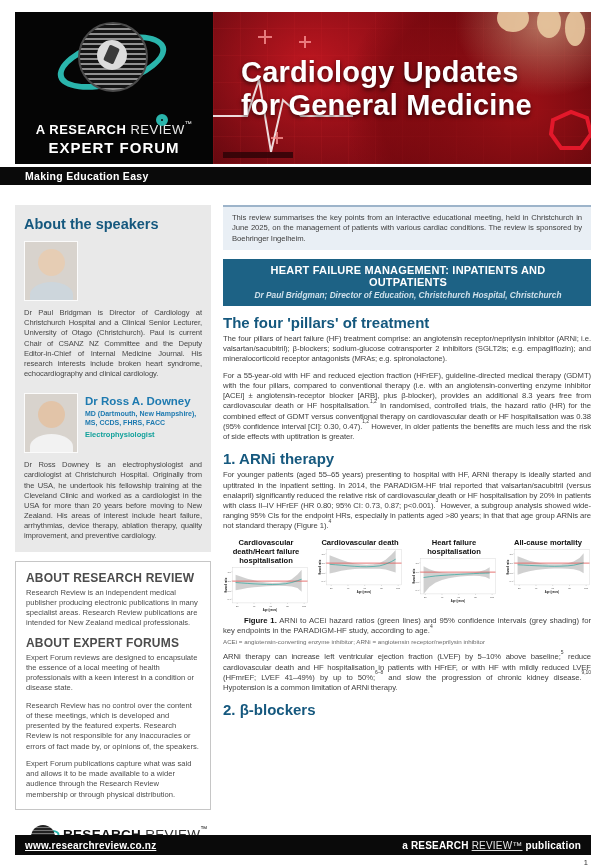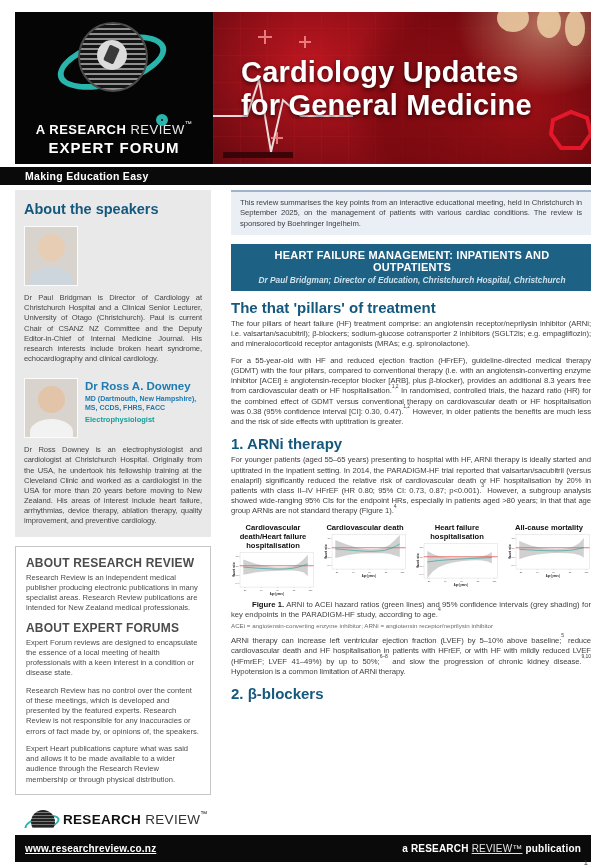--- a/index.html
+++ b/index.html
@@ -34,21 +34,21 @@
   }
   .hero .deco { position:absolute; inset:0; width:100%; height:100%; }
   .hero-title { position:absolute; left:28px; top:44px; color:#fff; font-size:29px; font-weight:bold; line-height:1.13;
       text-shadow:0 2px 4px rgba(0,0,0,.65); letter-spacing:.2px; }
 
   
   .tagbar { position:absolute; left:0; top:167px; width:591px; height:18px; background:#0a0a0a; color:#fff;
       font-size:10.5px; font-weight:bold; display:flex; align-items:center; padding-left:25px; letter-spacing:.3px; }
 
   
-  .cols { position:absolute; left:15px; top:190px; width:576px; height:638px; display:flex; gap:20px; overflow:hidden; }
+  .cols { position:absolute; left:15px; top:205px; width:576px; height:638px; display:flex; gap:12px; overflow:hidden; }
   .sidebar { width:196px; flex:none; }
   .main { flex:1; min-width:0; }
 
   
   .spk-box { background:#e9e9e9; padding:9px 9px 10px 9px; }
   .spk-head { color:#15587e; font-size:14.5px; font-weight:bold; margin:2px 0 9px 0; }
   .spk-top { display:flex; gap:7px; margin-bottom:7px; }
   .avatar { width:54px; height:60px; flex:none; position:relative; overflow:hidden; background:#d8d3cd; border:1px solid #fbfbfb; }
   .avatar::before { content:''; position:absolute; top:7px; left:13px; width:27px; height:27px; border-radius:50%; background:#e6cdb4; }
   .avatar::after { content:''; position:absolute; bottom:-7px; left:5px; width:43px; height:25px; border-radius:50% 50% 0 0; background:#cdd6dc; }
@@ -91,21 +91,21 @@
   .figure { margin:2px 0 4px 0; }
   .chart-grid { display:grid; grid-template-columns:1fr 1fr 1fr 1fr; column-gap:8px; row-gap:4px; }
   .chart-cell { }
   .chart-title { text-align:center; font-size:7.6px; font-weight:bold; color:#111; margin-bottom:1px; }
   .chart-cell svg { display:block; width:100%; height:auto; }
   .fig-cap { color:#3f3f3f; font-size:7.7px; line-height:1.3; margin-top:4px; text-align:justify; }
   .fig-cap b { color:#111;padding-left:21px; }
   .fig-fn { color:#6b6b6b; font-size:6.2px; margin-top:2px; margin-bottom:7px; }
 
   
-  .footbar { position:absolute; left:15px; top:835px; width:576px; height:27px; background:#0a0a0a; color:#fff;
+  .footbar { position:absolute; left:15px; top:835px; width:576px; height:20px; background:#0a0a0a; color:#fff;
       display:flex; align-items:center; justify-content:space-between; padding:0 10px; }
   .footbar .url { font-size:10px; font-weight:bold; text-decoration:underline; color:#fff; letter-spacing:.2px; }
   .footbar .pub { font-size:10px; letter-spacing:.2px; }
   .footbar .pub b { font-weight:bold; }
   .footbar .pub .thin { font-weight:normal; color:#e4e4e4;text-decoration:underline; }
   .pageno { position:absolute; right:18px; top:858px; font-size:7.5px; color:#333; }
 </style>
 </head>
 <body>
 
@@ -176,44 +176,44 @@
           <div class="spk-bio">Dr Ross Downey is an electrophysiologist and cardiologist at Christchurch Hospital. Originally from the USA, he undertook his fellowship training at the Cleveland Clinic and worked as a cardiologist in the USA for more than 20 years before moving to New Zealand. His areas of interest include heart failure, arrhythmias, device therapy, ablation therapy, quality improvement, and preventive cardiology.</div>
         </div>
       </div>
 
       <div class="about-box">
         <div class="about-h">ABOUT RESEARCH REVIEW</div>
         <div class="about-p">Research Review is an independent medical publisher producing electronic publications in many specialist areas. Research Review publications are intended for New Zealand medical professionals.</div>
         <div class="about-h">ABOUT EXPERT FORUMS</div>
         <div class="about-p">Expert Forum reviews are designed to encapsulate the essence of a local meeting of health professionals with a keen interest in a condition or disease state.</div>
         <div class="about-p">Research Review has no control over the content of these meetings, which is developed and presented by the featured experts. Research Review is not responsible for any inaccuracies or errors of fact made by, or opinions of, the speakers.</div>
-        <div class="about-p">Expert Heart publications capture what was said and allows it to be made available to a wider audience through the Research Review membership or through physical distribution.</div>
+        <div class="about-p">Expert Forum publications capture what was said and allows it to be made available to a wider audience through the Research Review membership or through physical distribution.</div>
       </div>
 
       <div class="rr-logo">
         <div class="mini-globe">
           <div class="ring"></div>
           <div class="sphere"></div>
         </div>
         <div class="rr-text">
           <div class="l1"><b>RESEARCH</b>&nbsp;<span class="thin">REVIEW</span><sup>™</sup></div>
           <div class="l2">Making Education Easy — Since 2006</div>
         </div>
       </div>
     </div>
 
     <div class="main">
-      <div class="intro">This review summarises the key points from an interactive educational meeting, held in Christchurch in September 2025, on the management of patients with various cardiac conditions. The review is sponsored by Boehringer Ingelheim.</div>
+      <div class="intro">This review summarises the key points from an interactive educational meeting, held in Christchurch in June 2025, on the management of patients with various cardiac conditions. The review is sponsored by Boehringer Ingelheim.</div>
 
       <div class="banner">
         <div class="banner-title">HEART FAILURE MANAGEMENT: INPATIENTS AND OUTPATIENTS</div>
         <div class="banner-sub">Dr Paul Bridgman; Director of Education, Christchurch Hospital, Christchurch</div>
       </div>
 
-      <h2 class="sec">The that 'pillars' of treatment</h2>
+      <h2 class="sec">The four 'pillars' of treatment</h2>
       <div class="para">The four pillars of heart failure (HF) treatment comprise: an angiotensin receptor/neprilysin inhibitor (ARNi; i.e. valsartan/sacubitril); β-blockers; sodium-glucose cotransporter 2 inhibitors (SGLT2is; e.g. empagliflozin); and mineralocorticoid receptor antagonists (MRAs; e.g. spironolactone).</div>
       <div class="para">For a 55-year-old with HF and reduced ejection fraction (HFrEF), guideline-directed medical therapy (GDMT) with the four pillars, compared to conventional therapy (i.e. with an angiotensin-converting enzyme inhibitor [ACEi] ± angiotensin-receptor blocker [ARB], plus β-blocker), provides an additional 8.3 years free from cardiovascular death or HF hospitalisation.<sup>1,2</sup> In randomised, controlled trials, the hazard ratio (HR) for the combined effect of GDMT versus conventional therapy on cardiovascular death or HF hospitalisation was 0.38 (95% confidence interval [CI]: 0.30, 0.47).<sup>1,2</sup> However, in older patients the benefits are much less and the risk of side effects with uptitration is greater.</div>
 
       <h2 class="sec">1. ARNi therapy</h2>
       <div class="para">For younger patients (aged 55–65 years) presenting to hospital with HF, ARNi therapy is ideally started and uptitrated in the inpatient setting. In 2014, the PARADIGM-HF trial reported that valsartan/sacubitril (versus enalapril) significantly reduced the relative risk of cardiovascular death or HF hospitalisation by 20% in patients with class II–IV HFrEF (HR 0.80; 95% CI: 0.73, 0.87; p&lt;0.001).<sup>3</sup> However, a subgroup analysis showed wide-ranging 95% CIs for the endpoint HRs, especially in patients aged &gt;80 years; in that that age group ARNis are not standard therapy (Figure 1).<sup>4</sup></div>
 
       <div class="figure">
         <div class="chart-grid">
           <div class="chart-cell">
             <div class="chart-title">Cardiovascular death/Heart failure hospitalisation</div>

